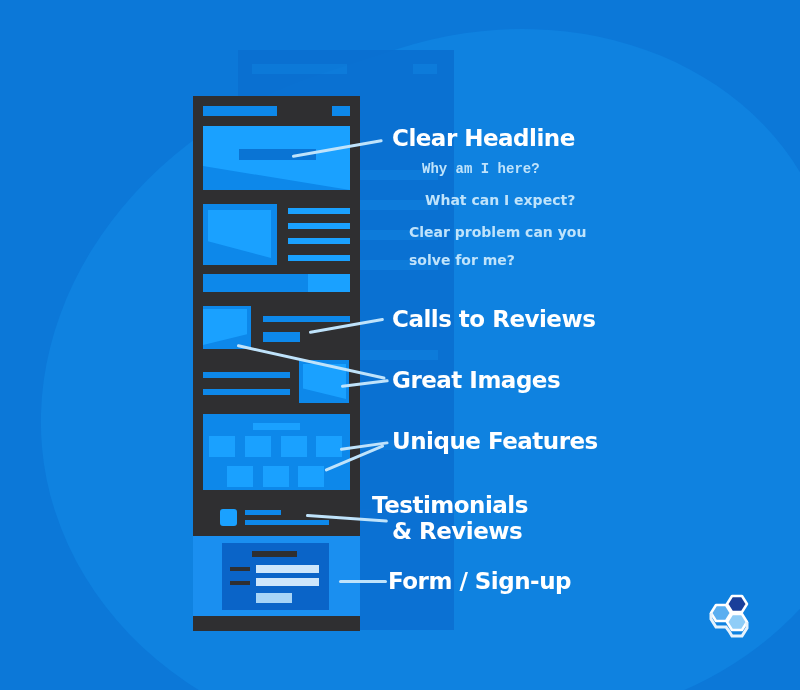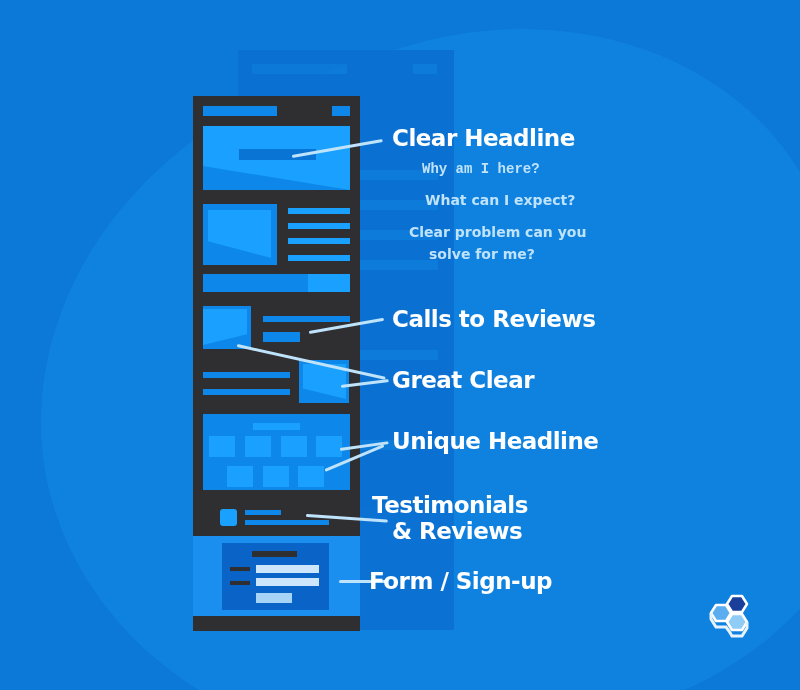--- a/index.html
+++ b/index.html
@@ -125,27 +125,27 @@
 <div class="leader" style="left:341px;top:385px;width:48px;transform:rotate(-7deg);"></div>
 <div class="leader" style="left:340px;top:448px;width:49px;transform:rotate(-8deg);"></div>
 <div class="leader" style="left:325px;top:469px;width:64px;transform:rotate(-23deg);"></div>
 <div class="leader" style="left:306px;top:514px;width:82px;transform:rotate(4deg);"></div>
 <div class="leader" style="left:339px;top:580px;width:48px;"></div>
 
 <div class="label" style="left:392px;top:125px;">Clear Headline</div>
 <div class="sub" style="left:422px;top:161px;font-family:Liberation Mono, monospace;">Why am I here?</div>
 <div class="sub" style="left:409px;top:192px;margin-left:16px;">What can I expect?</div>
 <div class="sub" style="left:409px;top:224px;">Clear problem can you</div>
-<div class="sub" style="left:409px;top:246px;margin-left:20px;">solve for me?</div>
+<div class="sub" style="left:409px;top:252px;">solve for me?</div>
 <div class="label" style="left:392px;top:306px;">Calls to Reviews</div>
-<div class="label" style="left:392px;top:367px;">Great Clear</div>
-<div class="label" style="left:392px;top:428px;">Unique Headline</div>
+<div class="label" style="left:392px;top:367px;">Great Images</div>
+<div class="label" style="left:392px;top:428px;">Unique Features</div>
 <div class="label" style="left:372px;top:492px;">Testimonials</div>
 <div class="label" style="left:392px;top:518px;">&amp; Reviews</div>
-<div class="label" style="left:369px;top:568px;">Form / Sign-up</div>
+<div class="label" style="left:388px;top:568px;">Form / Sign-up</div>
 
 <svg class="logo" viewBox="0 0 60 48">
   <g stroke="#ffffff" stroke-width="2.5" stroke-linejoin="round">
     <polygon points="30,4 40,4 45,12 40,20 30,20 25,12" fill="#1a3f9a"></polygon>
     <polygon points="14,13 24,13 29,21 24,29 14,29 9,21" fill="#5aaef0"></polygon>
     <polygon points="30,22 40,22 45,30 40,38 30,38 25,30" fill="#8fcdf7"></polygon>
   </g>
   <path d="M9,21 L9,27 L14,35 L24,35 L27,39 L30,44 L40,44 L45,36 L45,30" fill="none" stroke="#e6f2fc" stroke-width="3"></path>
 </svg>
 

